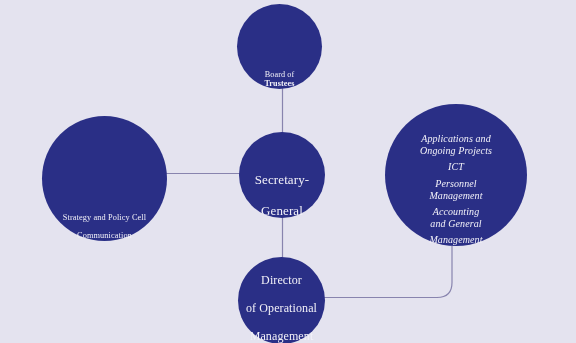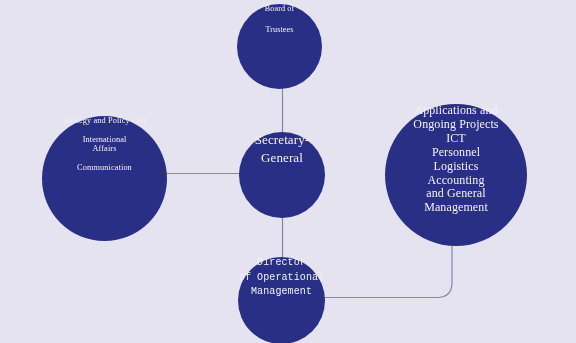--- a/index.html
+++ b/index.html
@@ -26,21 +26,21 @@
     width: 576px;
     height: 343px;
   }
   .node {
     position: absolute;
     border-radius: 50%;
     background: #2a2f86;
     display: flex;
     flex-direction: column;
     align-items: center;
-    justify-content: flex-start;
+    justify-content: flex-end;
     box-sizing: border-box;
     z-index: 2;
   }
   .node-line {
     color: #f2f1f8;
     text-align: center;
     line-height: 1.16;
     white-space: pre-line;
     letter-spacing: 0.1px;
   }
@@ -48,63 +48,63 @@
   
   #node-board {
     left: 237px;
     top: 4px;
     width: 85px;
     height: 85px;
   }
   #node-board .node-line {
     font-size: 8.2px;
   }
-  #node-board .node-line + .node-line { margin-top: 11px; }
+  #node-board .node-line + .node-line { margin-top: 0; font-weight: bold; }
 
   
   #node-secretary {
     left: 239px;
     top: 132px;
     width: 86px;
     height: 86px;
   }
   #node-secretary .node-line {
     font-size: 13px;
   }
-  #node-secretary .node-line + .node-line { margin-top: 3px; }
+  #node-secretary .node-line + .node-line { margin-top: 16px; }
 
   
   #node-strategy {
     left: 42px;
     top: 116px;
     width: 125px;
     height: 125px;
   }
   #node-strategy .node-line { font-size: 8.3px; }
   #node-strategy .node-line + .node-line { margin-top: 9px; }
 
   
   #node-operations {
     left: 385px;
     top: 104px;
     width: 142px;
     height: 142px;
   }
-  #node-operations .node-line { font-size: 12px; }
-  #node-operations .node-line + .node-line { }
+  #node-operations .node-line { font-size: 10px; font-style: italic; }
+  #node-operations .node-line + .node-line { margin-top: 5px; }
 
   
   #node-director {
     left: 238px;
     top: 257px;
     width: 87px;
     height: 87px;
   }
-  #node-director .node-line { font-size: 10px; font-family: Liberation Mono, monospace; }
-  #node-director .node-line + .node-line { margin-top: 3px; }
+  #node-director .node-line { font-size: 12px; }
+  #node-director .node-line + .node-line { margin-top: 14px; }
 </style>
 </head>
 <body>
 
 <div id="org-chart">
 
   <svg class="connector-layer" viewBox="0 0 576 343" width="576" height="343" xmlns="http://www.w3.org/2000/svg">
 
     <line x1="282.5" y1="88" x2="282.5" y2="133" stroke="#8884ae" stroke-width="1.2"></line>
 
@@ -115,36 +115,34 @@
     <path d="M 323 297.5 L 437 297.5 Q 452 297.5 452 282.5 L 452 246" fill="none" stroke="#8884ae" stroke-width="1.2"></path>
   </svg>
 
   <div class="node" id="node-board">
     <div class="node-line">Board of</div>
     <div class="node-line">Trustees</div>
   </div>
 
   <div class="node" id="node-strategy">
     <div class="node-line">Strategy and Policy Cell</div>
-    <div class="node-line">International
-Affairs</div>
     <div class="node-line">Communication</div>
   </div>
 
   <div class="node" id="node-secretary">
     <div class="node-line">Secretary-</div>
     <div class="node-line">General</div>
   </div>
 
   <div class="node" id="node-operations">
     <div class="node-line">Applications and
 Ongoing Projects</div>
     <div class="node-line">ICT</div>
     <div class="node-line">Personnel
-Logistics</div>
+Management</div>
     <div class="node-line">Accounting
 and General</div>
     <div class="node-line">Management</div>
   </div>
 
   <div class="node" id="node-director">
     <div class="node-line">Director</div>
     <div class="node-line">of Operational</div>
     <div class="node-line">Management</div>
   </div>

